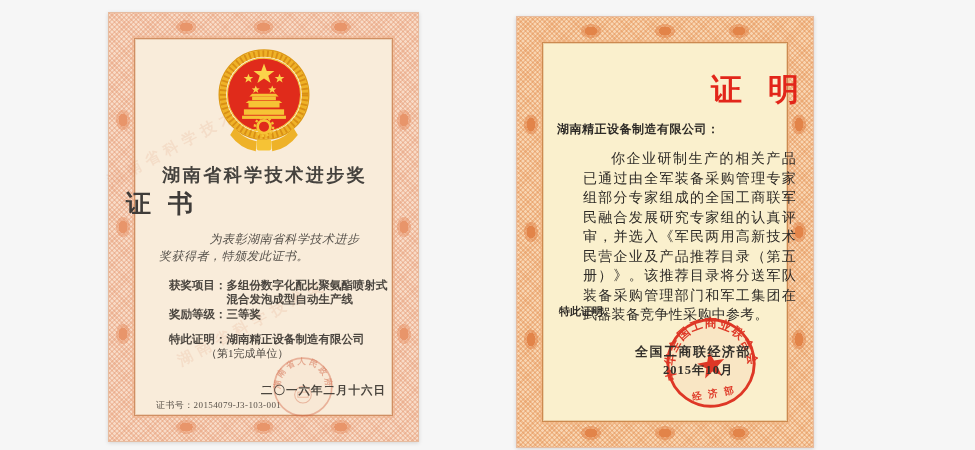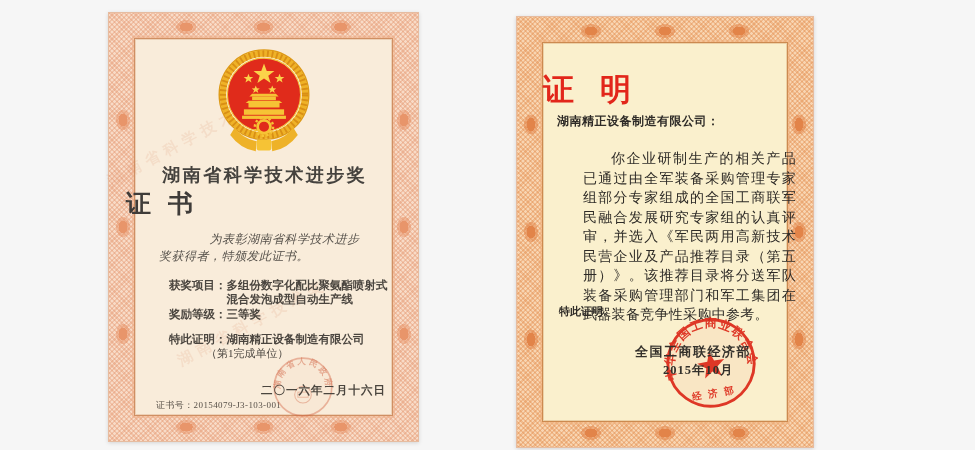--- a/index.html
+++ b/index.html
@@ -79,23 +79,23 @@
   .l-unit-note{position:absolute;left:97px;top:333px;font-size:11px;font-weight:normal;color:#4a453f;}
   .l-date{position:absolute;left:152px;top:370px;font-size:11.5px;letter-spacing:1px;
     color:#4b463f;z-index:3;font-weight:bold;}
   .l-certno{position:absolute;left:47px;top:386px;font-size:9px;letter-spacing:.4px;color:#564f47;font-weight:normal;}
   .l-seal{position:absolute;left:162px;top:341px;width:64px;height:66px;z-index:2;opacity:.75;}
   .watermark{position:absolute;color:rgba(214,122,82,.13);font-size:15px;letter-spacing:6px;
     white-space:nowrap;pointer-events:none;font-weight:bold;}
   .wm1{top:120px;left:-10px;transform:rotate(-28deg);}
   .wm2{top:300px;left:60px;transform:rotate(-28deg);}
   
-  .r-title{position:absolute;top:52px;left:0;width:100%;text-align:left;
+  .r-title{position:absolute;top:52px;left:12px;width:100%;text-align:right;
     font-size:31px;font-weight:bold;color:#e2261a;letter-spacing:26px;text-indent:26px;}
-  .r-salutation{position:absolute;top:96px;left:40px;font-size:12px;font-weight:bold;
+  .r-salutation{position:absolute;top:104px;left:40px;font-size:12px;font-weight:bold;
     color:#2e2b27;letter-spacing:.5px;}
   .r-body{position:absolute;top:132px;left:42px;width:213px;
     font-size:14px;line-height:19.5px;font-weight:normal;color:#2e2b27;
     text-indent:2em;text-align:justify;letter-spacing:.3px;margin-left:24px;}
   .r-closing{position:absolute;top:287px;left:42px;font-size:11px;font-weight:bold;color:#2e2b27;}
   .r-signer{position:absolute;top:326px;left:118px;font-size:13px;font-weight:bold;
     color:#33302b;letter-spacing:1.5px;z-index:3;}
   .r-date{position:absolute;top:345px;left:146px;font-size:12.5px;font-weight:bold;
     color:#33302b;letter-spacing:1px;z-index:3;text-align:center;}
   .r-seal{position:absolute;left:146px;top:298px;width:96px;height:96px;z-index:2;opacity:.92;}

